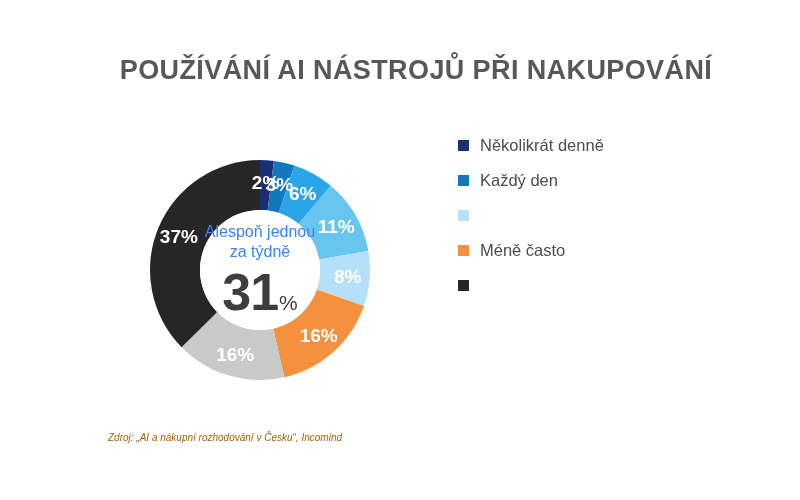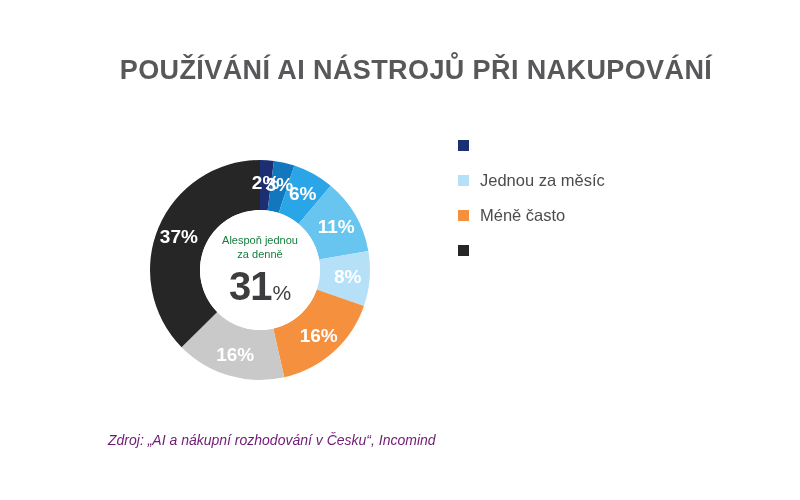--- a/index.html
+++ b/index.html
@@ -60,34 +60,34 @@
     height: 120px;
     border-radius: 50%;
     background: #ffffff;
     display: flex;
     flex-direction: column;
     align-items: center;
     justify-content: center;
     text-align: center;
   }
   .center-line {
-    font-size: 11px;
-    color: #15803d;
+    font-size: 16px;
+    color: #3b82f6;
     line-height: 1.25;
     white-space: nowrap;
   }
   #center-value-row {
     margin-top: 4px;
     display: flex;
     align-items: baseline;
     justify-content: center;
     color: #3d3d3f;
   }
   #center-number {
-    font-size: 40px;
+    font-size: 52px;
     font-weight: bold;
     letter-spacing: -1px;
     line-height: 1;
   }
   #center-percent {
     font-size: 21px;
     font-weight: normal;
     margin-left: 1px;
     line-height: 1;
   }
@@ -112,23 +112,23 @@
   .legend-label {
     font-size: 16.5px;
     color: #4c4c4e;
     white-space: nowrap;
   }
 
   #source-note {
     position: absolute;
     left: 108px;
     top: 432px;
-    font-size: 14px;
+    font-size: 10px;
     font-style: italic;
-    color: #701a75;
+    color: #a16207;
     white-space: nowrap;
   }
 </style>
 </head>
 <body>
 
 <div id="chart-title">POUŽÍVÁNÍ AI NÁSTROJŮ PŘI NAKUPOVÁNÍ</div>
 
 <div id="donut-wrap">
   <svg id="donut-svg" viewBox="0 0 220 220">
@@ -149,35 +149,39 @@
         <text x="186.2102355330306" y="66" class="slice-label">11%</text>
         <text x="197.72322028377093" y="116.97399620339739" class="slice-label">8%</text>
         <text x="168.67567204543366" y="175.5832715714664" class="slice-label">16%</text>
         <text x="85.20753499795418" y="194.43538167807577" class="slice-label">16%</text>
         <text x="28.83282211879684" y="76.00162893900466" class="slice-label">37%</text>
       </g>
   </svg>
 
   <div id="center-hole">
     <div class="center-line">Alespoň jednou</div>
-    <div class="center-line">za denně</div>
+    <div class="center-line">za týdně</div>
     <div id="center-value-row">
       <span id="center-number">31</span>
       <span id="center-percent">%</span>
     </div>
   </div>
 </div>
 
 <div id="legend">
     <div class="legend-item">
       <span class="legend-swatch" style="background: rgb(27, 47, 114);"></span>
+      <span class="legend-label">Několikrát denně</span>
+    </div>
+    <div class="legend-item">
+      <span class="legend-swatch" style="background: rgb(18, 119, 189);"></span>
+      <span class="legend-label">Každý den</span>
     </div>
     <div class="legend-item">
       <span class="legend-swatch" style="background: rgb(181, 224, 247);"></span>
-      <span class="legend-label">Jednou za měsíc</span>
     </div>
     <div class="legend-item">
       <span class="legend-swatch" style="background: rgb(245, 144, 63);"></span>
       <span class="legend-label">Méně často</span>
     </div>
     <div class="legend-item">
       <span class="legend-swatch" style="background: rgb(38, 38, 38);"></span>
     </div>
   </div>
 

